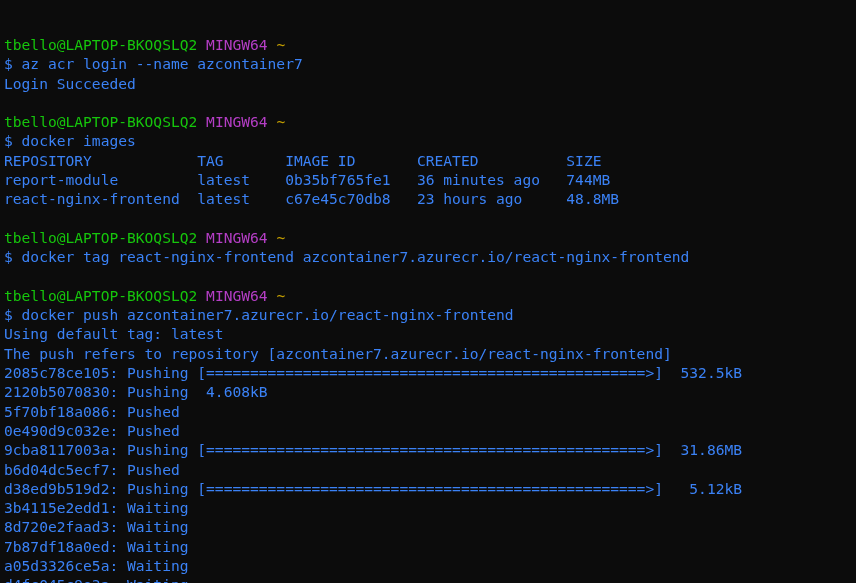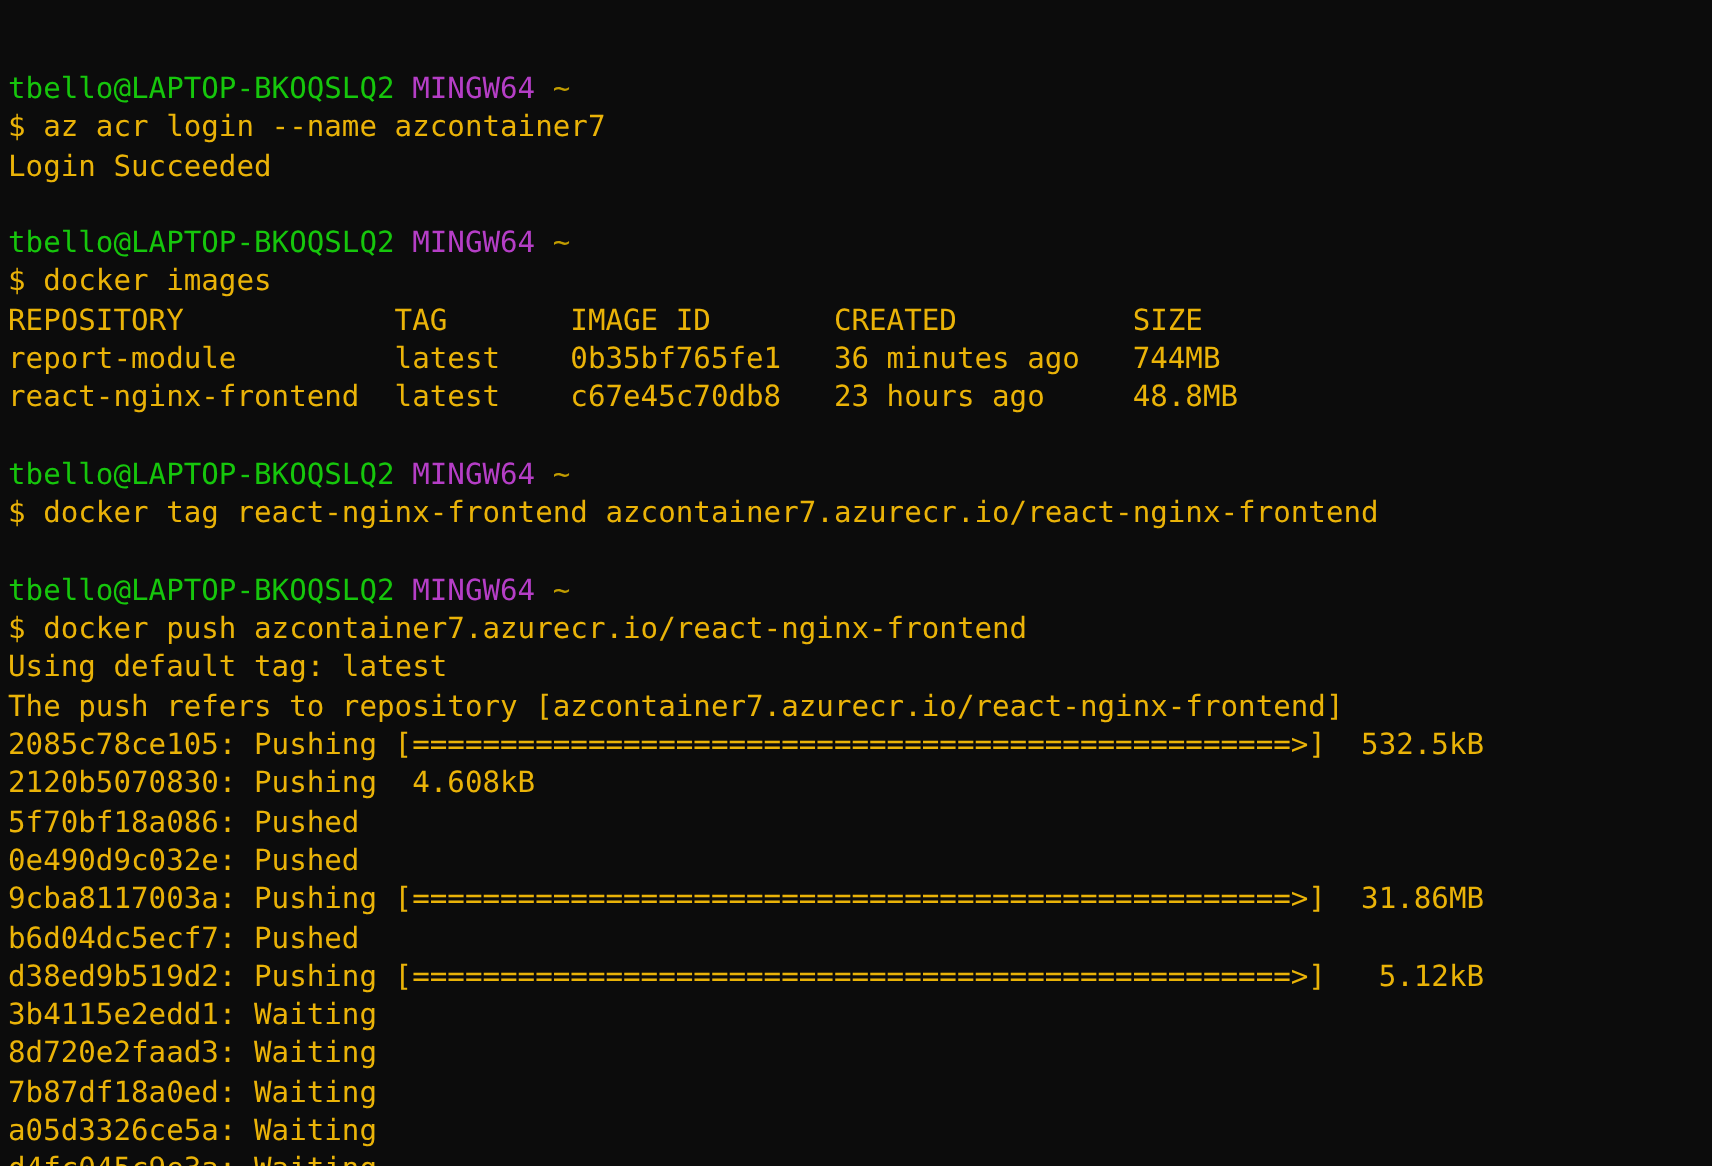--- a/index.html
+++ b/index.html
@@ -35,21 +35,21 @@
     height: 19.3px;
     font-size: 14.6px;
     line-height: 19.3px;
   }
   .blank {
     height: 19.3px;
   }
   .seg-user   { color: #16c60c; }
   .seg-mingw  { color: #b53ec6; }
   .seg-tilde  { color: #c19c00; }
-  .seg-plain  { color: #eab308; }
+  .seg-plain  { color: #3b82f6; }
 
   .cursor {
     display: inline-block;
     width: 2px;
     height: 15px;
     background: #cccccc;
     vertical-align: -3px;
   }
   #bottom-border {
     position: absolute;

